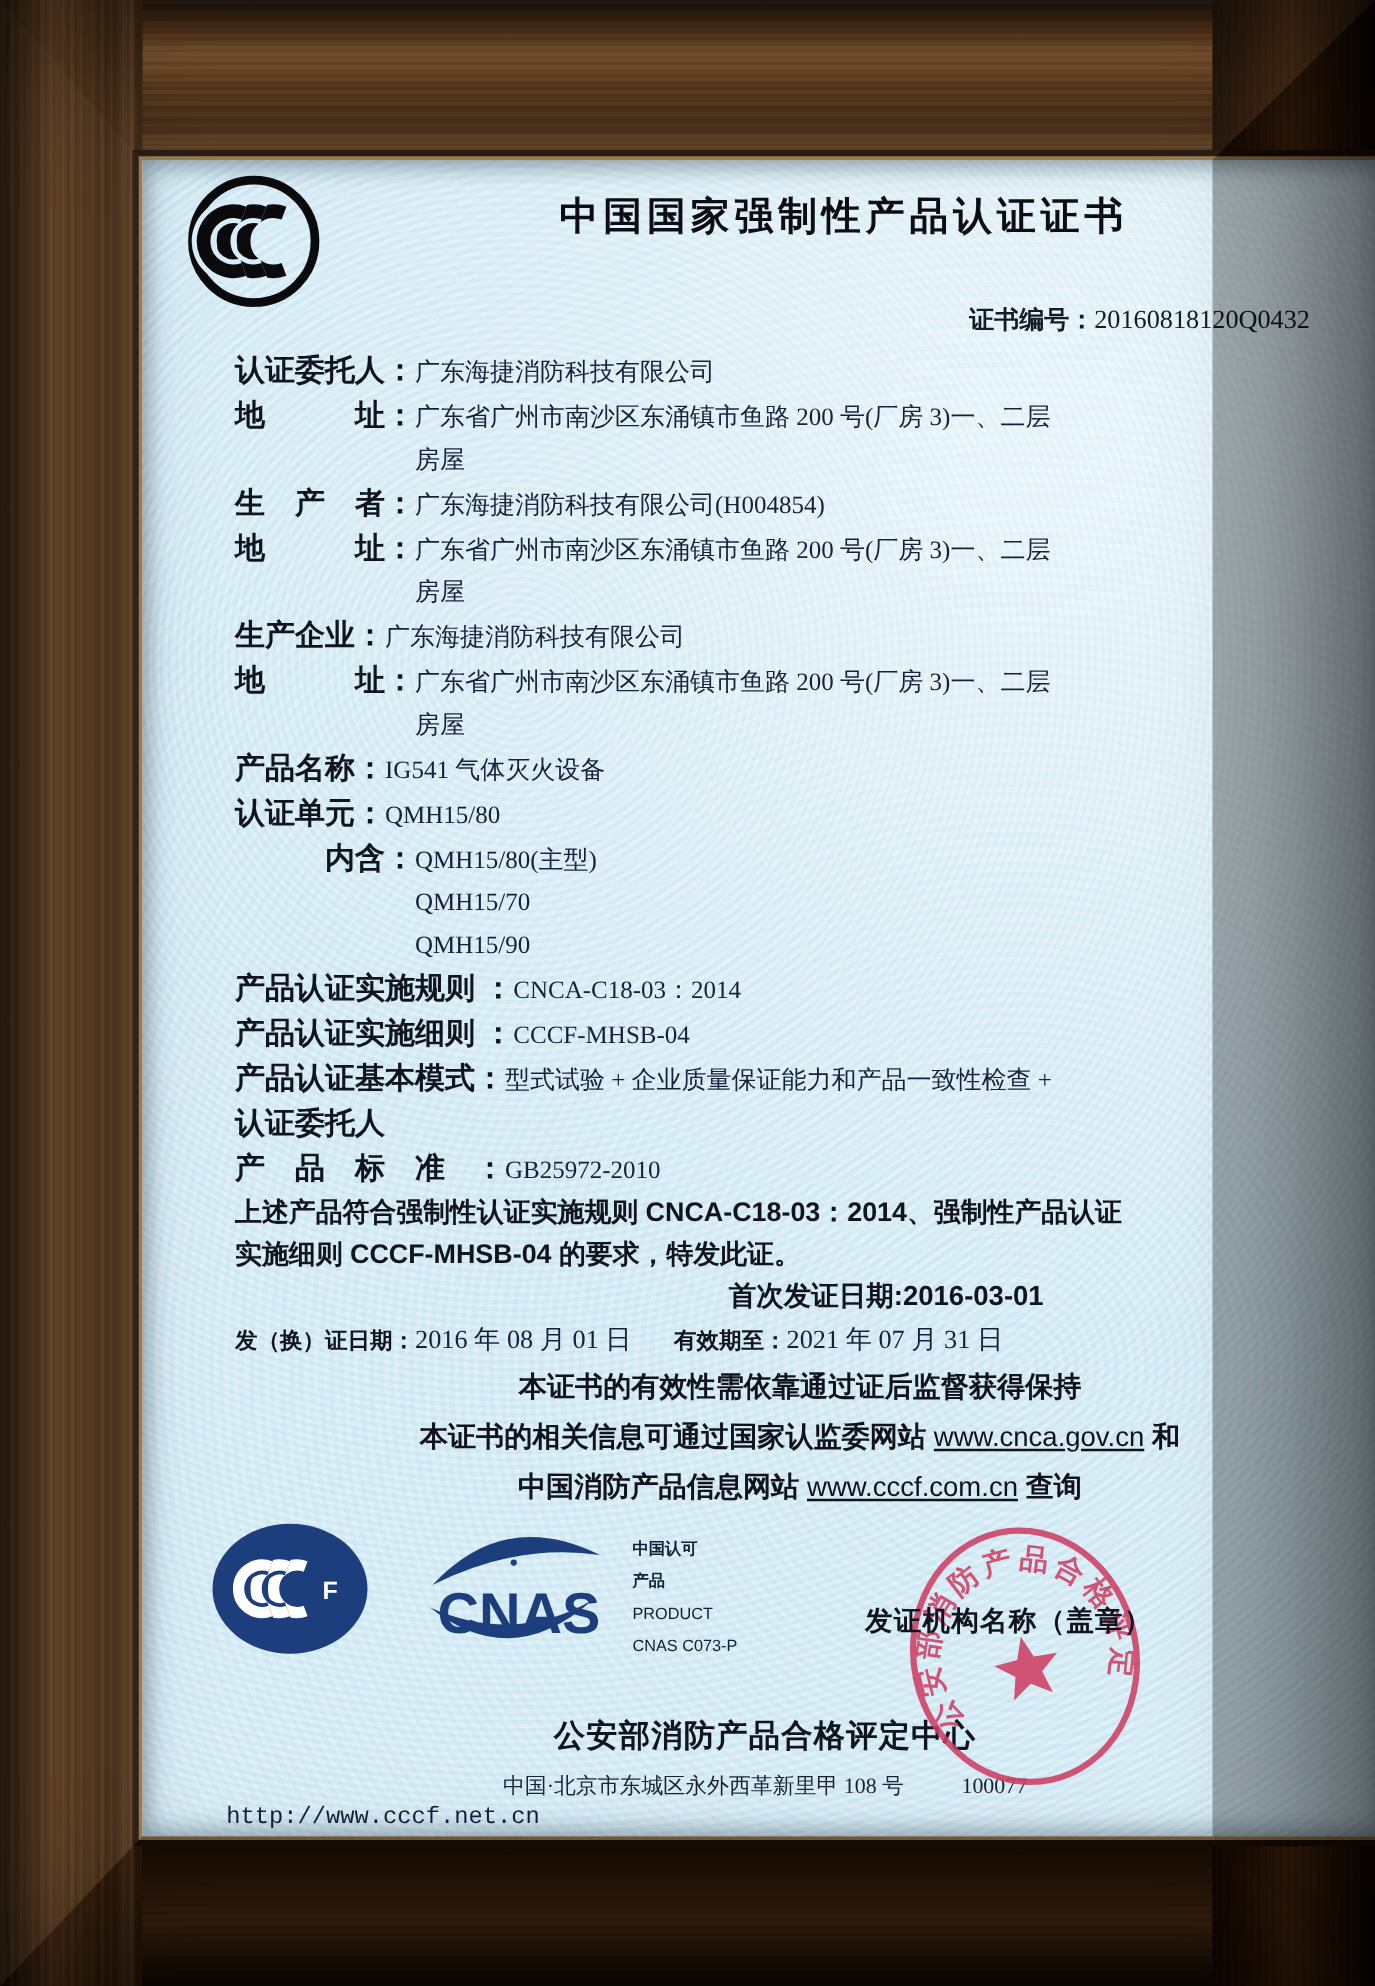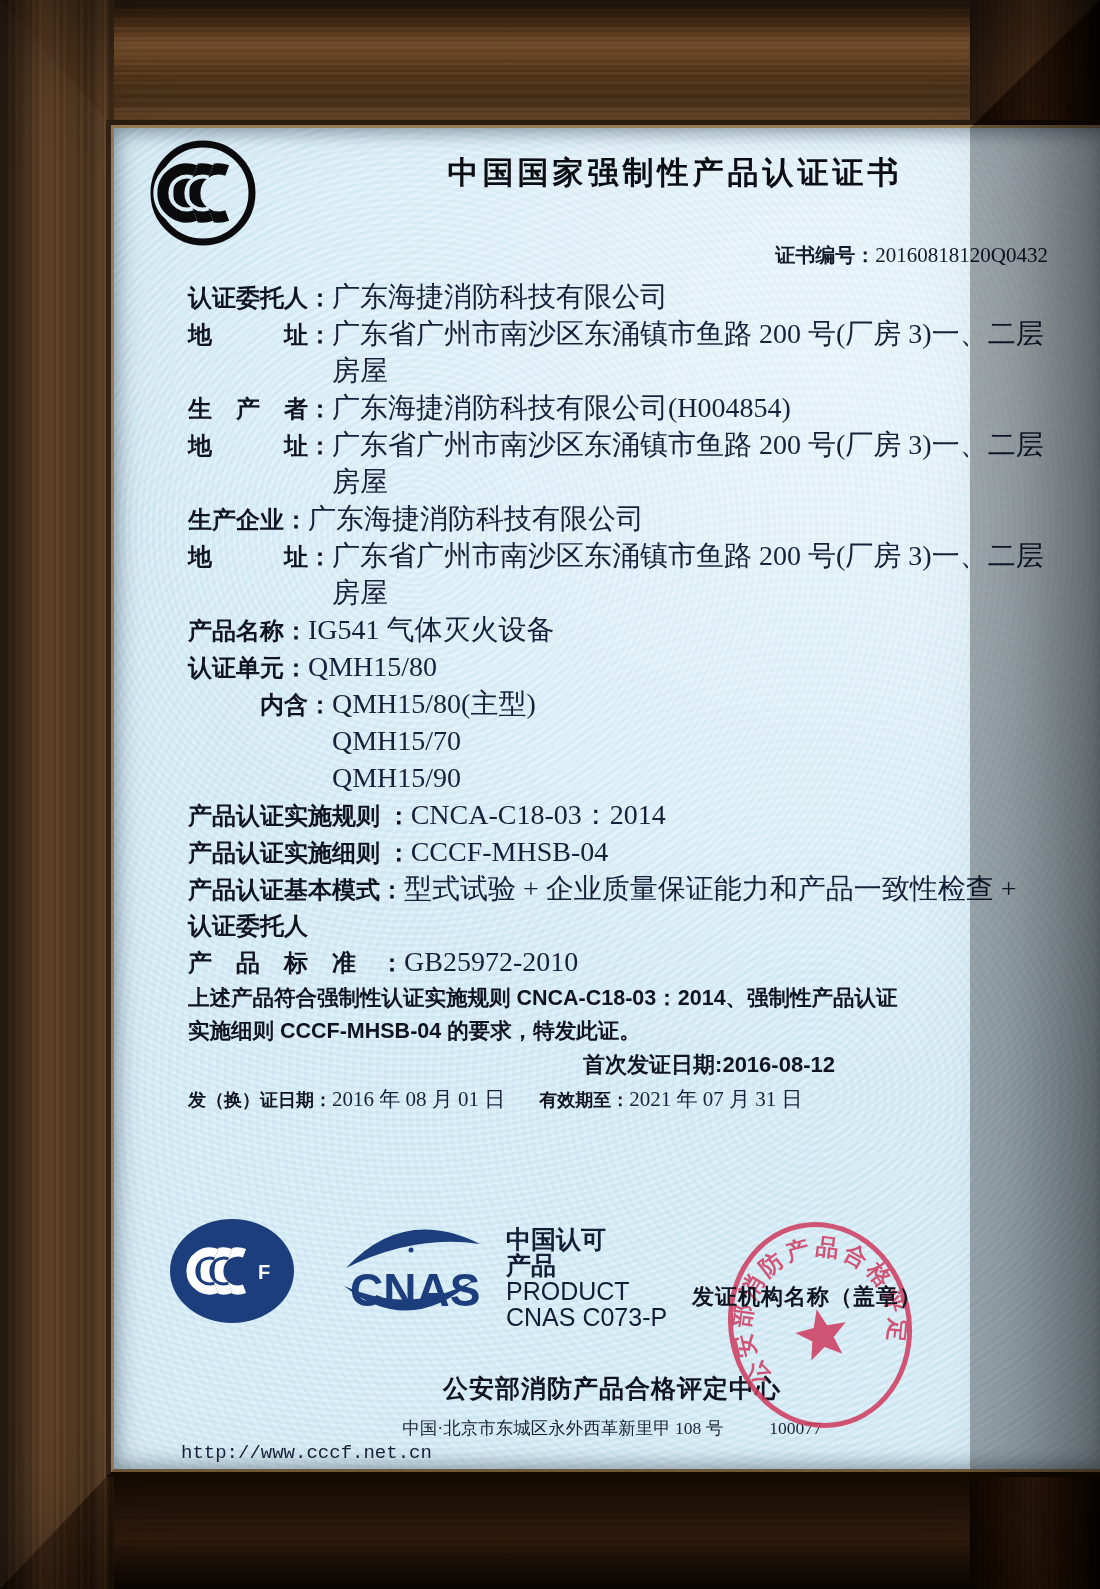--- a/index.html
+++ b/index.html
@@ -53,39 +53,39 @@
   #subtitle{position:absolute;left:110px;right:6px;top:78px;text-align:center;
     font-size:17.5px;letter-spacing:0.2px;color:#13161f;white-space:nowrap;}
   #certno{position:absolute;right:62px;top:114px;font-size:20px;white-space:nowrap;text-align:right;}
   #certno .lbl{font-weight:bold;}
   #certno .num{font-family:"Liberation Serif",serif;font-size:21px;}
 
   
   #fields{position:absolute;left:74px;right:50px;top:152px;}
   .frow{line-height:33px;white-space:nowrap;}
   .flabel{font-weight:bold;font-size:24px;color:#10141f;}
-  .fvalue{font-family:"Liberation Serif",serif;font-size:28px;color:#17203a;}
+  .fvalue{font-family:"Liberation Serif",serif;font-size:20px;color:#17203a;}
   .cont{padding-left:144px;}
   .statement{font-weight:bold;font-size:21.5px;line-height:33px;white-space:nowrap;color:#10141f;}
   .first-issue{padding-left:170px;text-align:center;font-weight:bold;font-size:22px;line-height:34px;color:#10141f;}
   .issue-row{line-height:34px;white-space:nowrap;}
   .issue-row .flabel{font-size:18px;}
   .issue-row .fvalue{font-size:21px;}
   .gap{display:inline-block;width:34px;}
 
   
   #notices{position:absolute;left:18px;right:18px;top:962px;text-align:center;padding-left:56px;
     font-weight:bold;color:#11131c;}
   #notices .nline{line-height:40px;font-size:22.5px;white-space:nowrap;}
   .url{font-weight:normal;text-decoration:underline;font-size:22px;}
 
   
   #cccf-logo{position:absolute;left:52px;top:1088px;}
   #cnas-logo{position:absolute;left:220px;top:1086px;}
-  #cnas-caption{position:absolute;left:392px;top:1098px;line-height:26px;font-size:25px;color:#121d36;}
+  #cnas-caption{position:absolute;left:392px;top:1098px;line-height:26px;font-size:13px;color:#121d36;}
   #cnas-caption .zh{font-weight:bold;}
   #issuer-label{position:absolute;left:578px;top:1154px;z-index:3;font-weight:bold;font-size:22px;
     letter-spacing:1px;color:#10141f;white-space:nowrap;}
   #stamp{position:absolute;left:606px;top:1084px;z-index:2;opacity:0.88;}
   #orgname{position:absolute;left:0;right:0;top:1244px;text-align:center;font-weight:bold;
     font-size:25px;letter-spacing:1px;color:#10141f;}
   #orgaddr{position:absolute;left:0;right:0;top:1288px;text-align:center;
     font-family:"Liberation Serif",serif;font-size:17.5px;color:#1a2336;}
   #orgaddr .post{margin-left:46px;}
   #website{position:absolute;left:0;right:0;top:1314px;text-align:left;padding-left:67px;
@@ -131,26 +131,31 @@
     <div class="frow"><b class="flabel">　　　内含：</b><span class="fvalue">QMH15/80(主型)</span></div>
     <div class="frow cont"><span class="fvalue">QMH15/70</span></div>
     <div class="frow cont"><span class="fvalue">QMH15/90</span></div>
     <div class="frow"><b class="flabel">产品认证实施规则 ：</b><span class="fvalue">CNCA-C18-03：2014</span></div>
     <div class="frow"><b class="flabel">产品认证实施细则 ：</b><span class="fvalue">CCCF-MHSB-04</span></div>
     <div class="frow"><b class="flabel">产品认证基本模式：</b><span class="fvalue">型式试验 + 企业质量保证能力和产品一致性检查 +</span></div>
     <div class="frow"><b class="flabel">认证委托人</b></div>
     <div class="frow"><b class="flabel">产　品　标　准　：</b><span class="fvalue">GB25972-2010</span></div>
     <div class="statement">上述产品符合强制性认证实施规则 CNCA-C18-03：2014、强制性产品认证</div>
     <div class="statement">实施细则 CCCF-MHSB-04 的要求，特发此证。</div>
-    <div class="first-issue"><span>首次发证日期:</span><span>2016-08-12</span></div>
+    <div class="first-issue"><span>首次发证日期:</span><span>2016-03-01</span></div>
     <div class="frow issue-row">
       <b class="flabel">发（换）证日期：</b><span class="fvalue">2016 年 08 月 01 日</span><span class="gap"></span><b class="flabel">有效期至：</b><span class="fvalue">2021 年 07 月 31 日</span>
     </div>
   </div>
 
+  <div id="notices">
+    <div class="nline">本证书的有效性需依靠通过证后监督获得保持</div>
+    <div class="nline"><span>本证书的相关信息可通过国家认监委网站 </span><span class="url">www.cnca.gov.cn</span><span> 和</span></div>
+    <div class="nline"><span>中国消防产品信息网站 </span><span class="url">www.cccf.com.cn</span><span> 查询</span></div>
+  </div>
 
   <svg id="cccf-logo" width="132" height="110" viewBox="0 0 132 110">
     <ellipse cx="66" cy="55" rx="62" ry="52" fill="#1c3e7c"></ellipse>
     <path d="M78.5,37.2 A19,19 0 1 0 78.5,72.8" fill="none" stroke="#ffffff" stroke-width="9"></path>
     <path d="M64.5,37.2 A19,19 0 1 0 64.5,72.8" fill="none" stroke="#1c3e7c" stroke-width="15"></path>
     <path d="M64.5,37.2 A19,19 0 1 0 64.5,72.8" fill="none" stroke="#ffffff" stroke-width="9"></path>
     <path d="M50.5,37.2 A19,19 0 1 0 50.5,72.8" fill="none" stroke="#1c3e7c" stroke-width="15"></path>
     <path d="M50.5,37.2 A19,19 0 1 0 50.5,72.8" fill="none" stroke="#ffffff" stroke-width="9"></path>
     <text x="92" y="63" font-size="20" font-weight="bold" fill="#ffffff" font-family="Liberation Sans, sans-serif">F</text>
   </svg>

